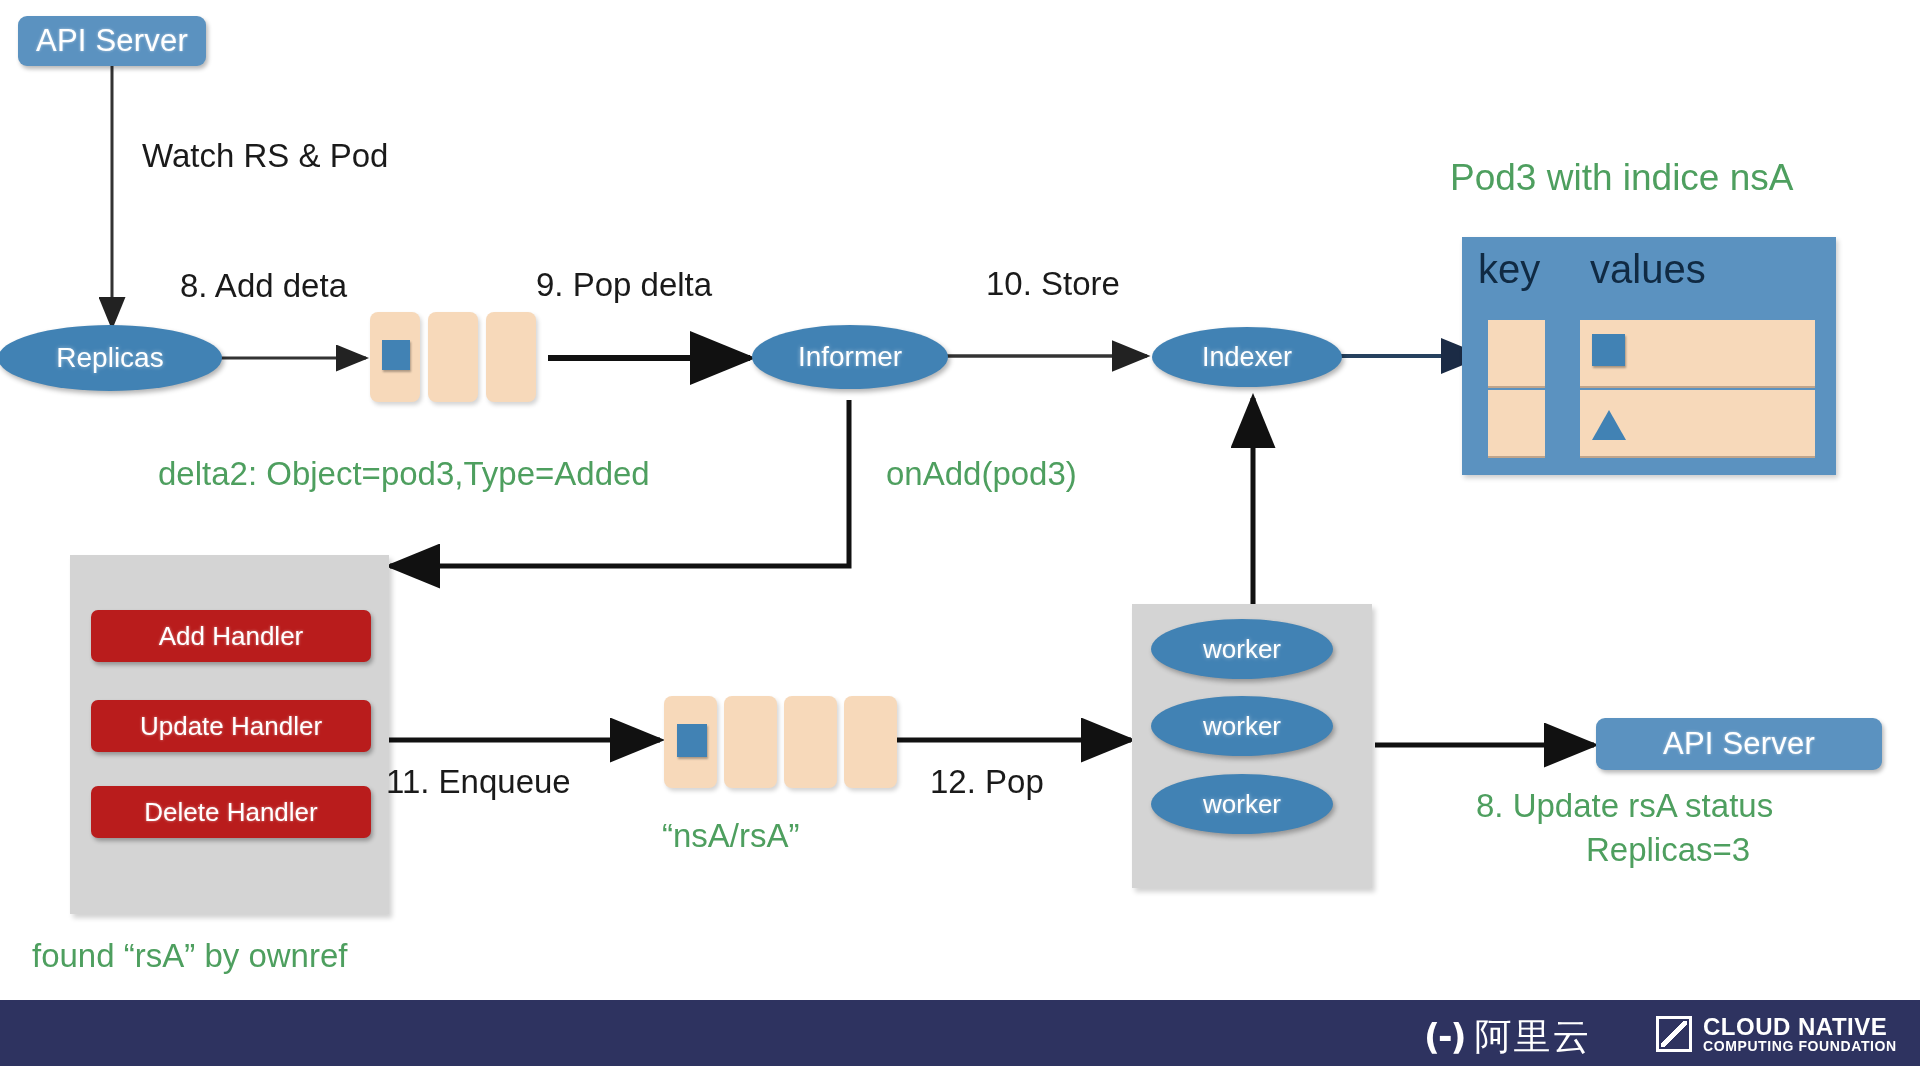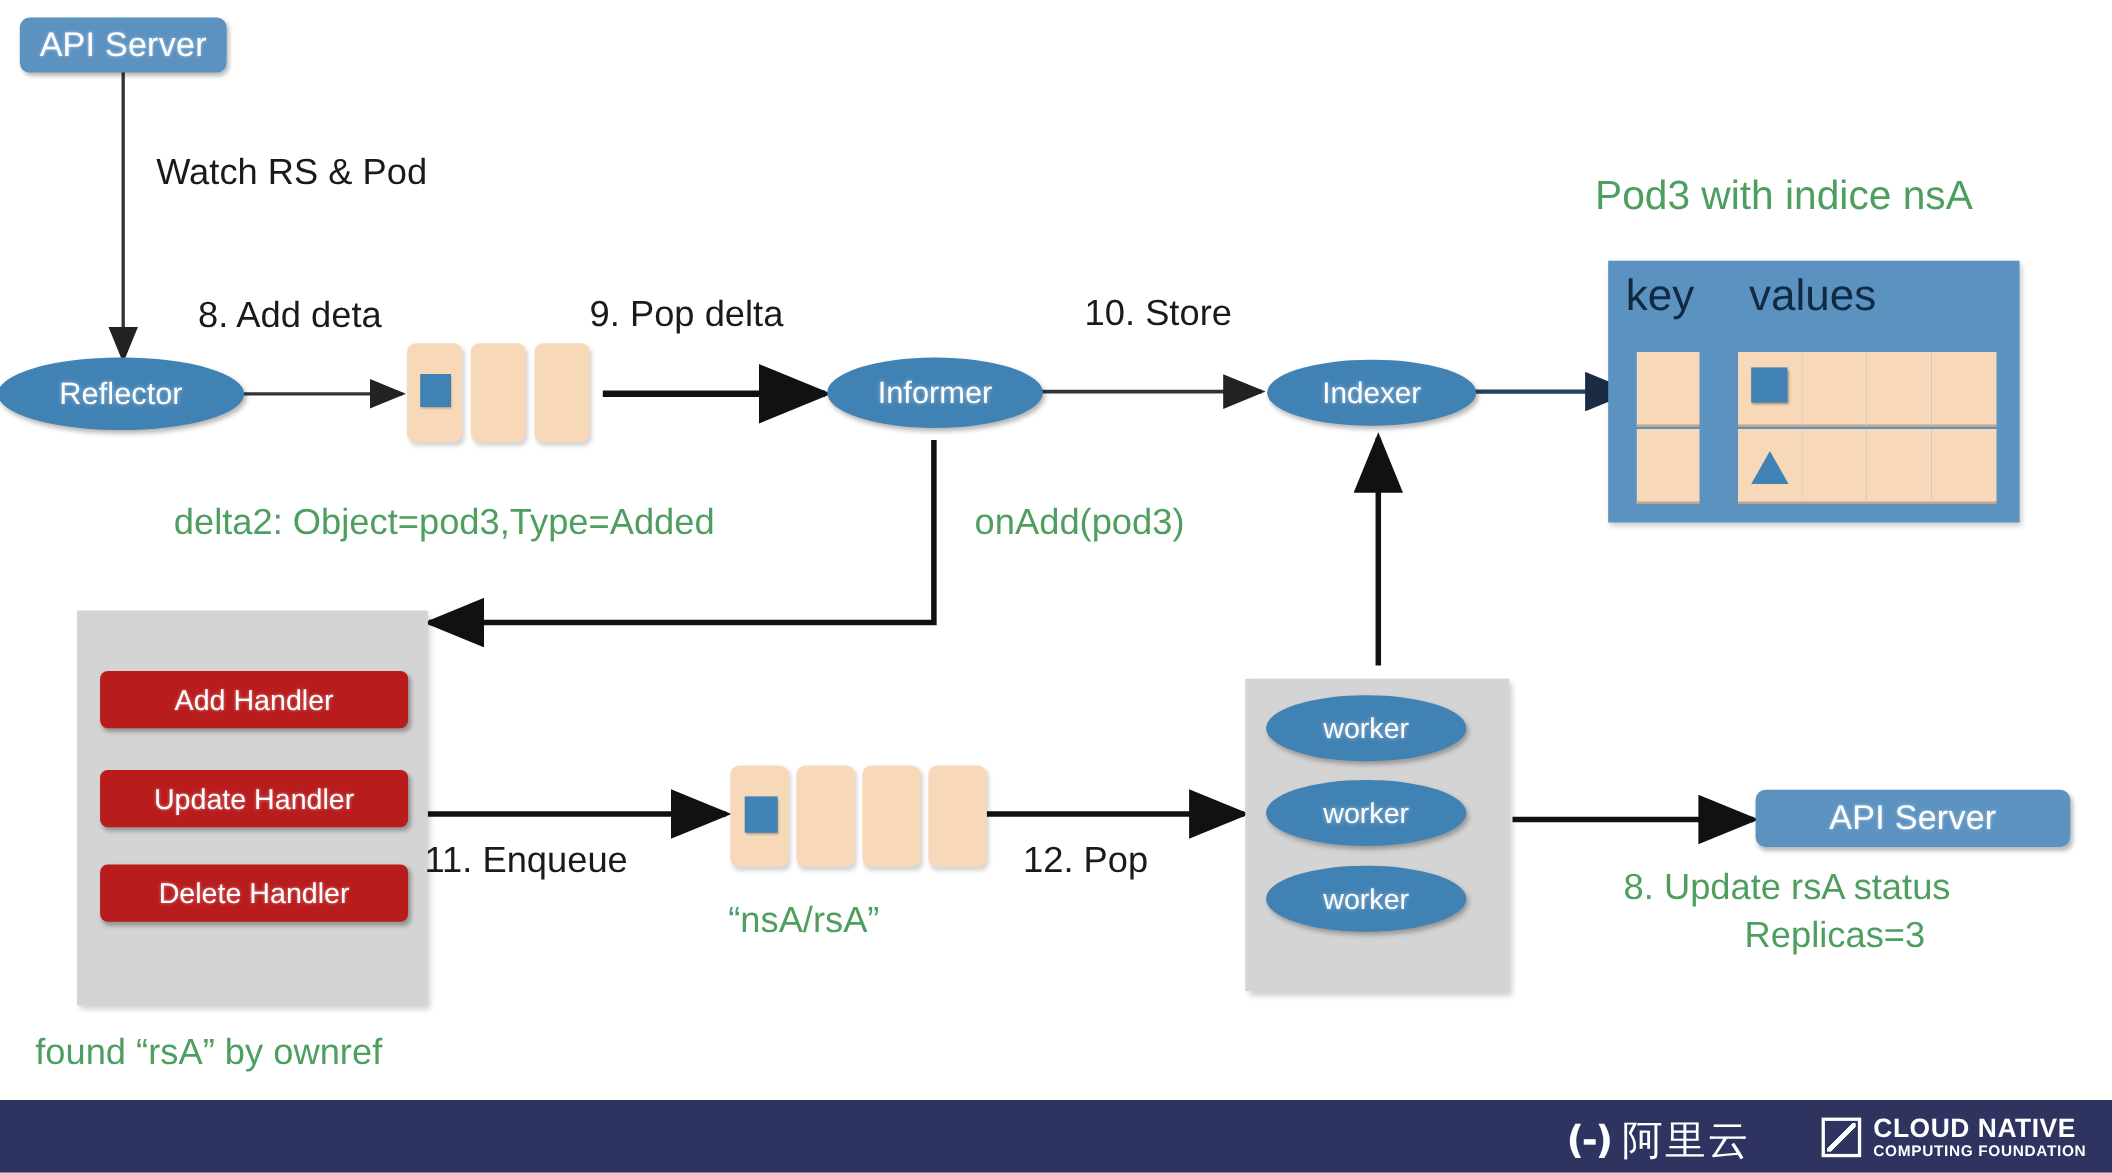--- a/index.html
+++ b/index.html
@@ -172,21 +172,21 @@
 
   <div class="pill abs" style="left:18px;top:16px;width:188px;height:50px;">
     <span>API Server</span>
   </div>
 
   <div class="lbl abs" style="left:142px;top:139px;">Watch RS &amp; Pod</div>
 
   <div class="lbl abs" style="left:180px;top:269px;">8. Add deta</div>
 
   <div class="ellipse abs" style="left:-2px;top:325px;width:224px;height:66px;font-size:28px;">
-    <span>Reflector</span>
+    <span>Replicas</span>
   </div>
 
   <div class="abs" style="left:370px;top:312px;">
     <div class="card" style="position:absolute;left:0px;top:0px;width:50px;height:90px;">
       <span class="sq" style="left:12px;top:28px;width:28px;height:30px;"></span>
     </div>
     <div class="card" style="position:absolute;left:58px;top:0px;width:50px;height:90px;"></div>
     <div class="card" style="position:absolute;left:116px;top:0px;width:50px;height:90px;"></div>
   </div>
 
@@ -252,21 +252,21 @@
     </div>
     <div class="card" style="position:absolute;left:60px;top:0px;width:53px;height:92px;"></div>
     <div class="card" style="position:absolute;left:120px;top:0px;width:53px;height:92px;"></div>
     <div class="card" style="position:absolute;left:180px;top:0px;width:53px;height:92px;"></div>
   </div>
 
   <div class="glbl abs" style="left:662px;top:818px;">“nsA/rsA”</div>
 
   <div class="lbl abs" style="left:930px;top:765px;">12. Pop</div>
 
-  <div class="greybox abs" style="left:1132px;top:604px;width:240px;height:284px;margin-top:13px;">
+  <div class="greybox abs" style="left:1132px;top:604px;width:240px;height:284px;">
     <div class="ellipse" style="position:absolute;left:19px;top:15px;width:182px;height:60px;font-size:26px;">
       <span>worker</span>
     </div>
     <div class="ellipse" style="position:absolute;left:19px;top:92px;width:182px;height:60px;font-size:26px;">
       <span>worker</span>
     </div>
     <div class="ellipse" style="position:absolute;left:19px;top:170px;width:182px;height:60px;font-size:26px;">
       <span>worker</span>
     </div>
   </div>

